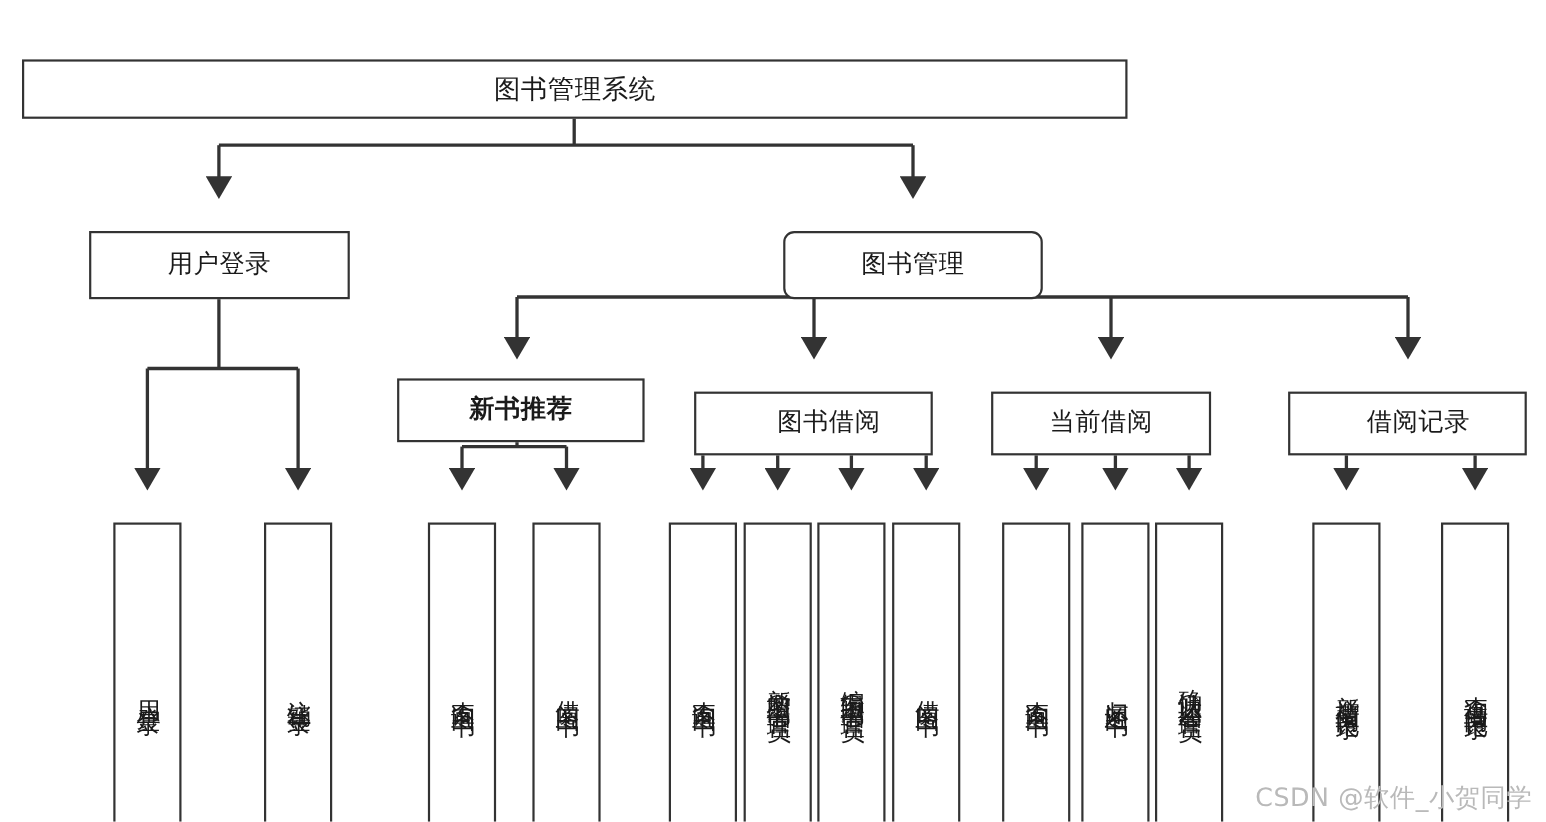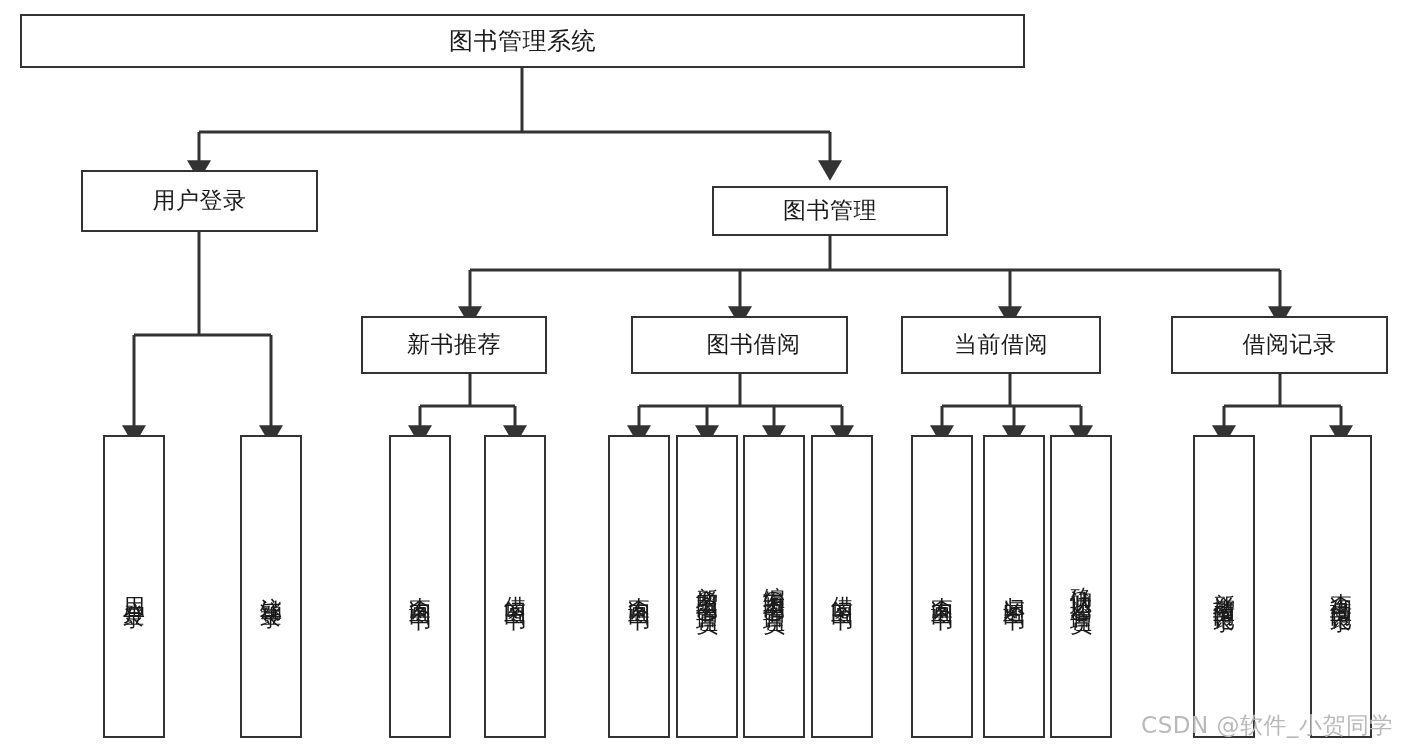--- a/index.html
+++ b/index.html
@@ -28,20 +28,21 @@
   }
   .node {
     position: absolute;
     box-sizing: border-box;
     background: #ffffff;
     border: 2px solid #333333;
     display: flex;
     align-items: center;
     justify-content: center;
     z-index: 2;
+    margin-top: 40px;
   }
   .node-label {
     color: #1a1a1a;
     text-align: center;
     line-height: 1.12;
     white-space: pre;
     letter-spacing: 0.5px;
   }
   
   .node.horiz .node-label {
@@ -132,25 +133,25 @@
     </g>
   </svg>
 
   <div class="node horiz root" style="left:20px; top:14px; width:1005px; height:54px;">
     <span class="node-label">图书管理系统</span>
   </div>
 
   <div class="node horiz" style="left:81px; top:170px; width:237px; height:62px;">
     <span class="node-label">用户登录</span>
   </div>
-  <div class="node horiz" style="left:712px; top:186px; width:236px; height:50px;">
+  <div class="node horiz" style="left:712px; top:170px; width:236px; height:62px;border-radius:10px;">
     <span class="node-label">图书管理</span>
   </div>
 
-  <div class="node horiz" style="left:361px; top:316px; width:186px; height:58px;">
+  <div class="node horiz" style="left:361px; top:304px; width:225px; height:58px;font-weight:bold;">
     <span class="node-label">新书推荐</span>
   </div>
   <div class="node horiz" style="left:631px; top:316px; width:217px; height:58px;padding-left:28px;">
     <span class="node-label">图书借阅</span>
   </div>
   <div class="node horiz" style="left:901px; top:316px; width:200px; height:58px;">
     <span class="node-label">当前借阅</span>
   </div>
   <div class="node horiz" style="left:1171px; top:316px; width:217px; height:58px;padding-left:20px;">
     <span class="node-label">借阅记录</span>

